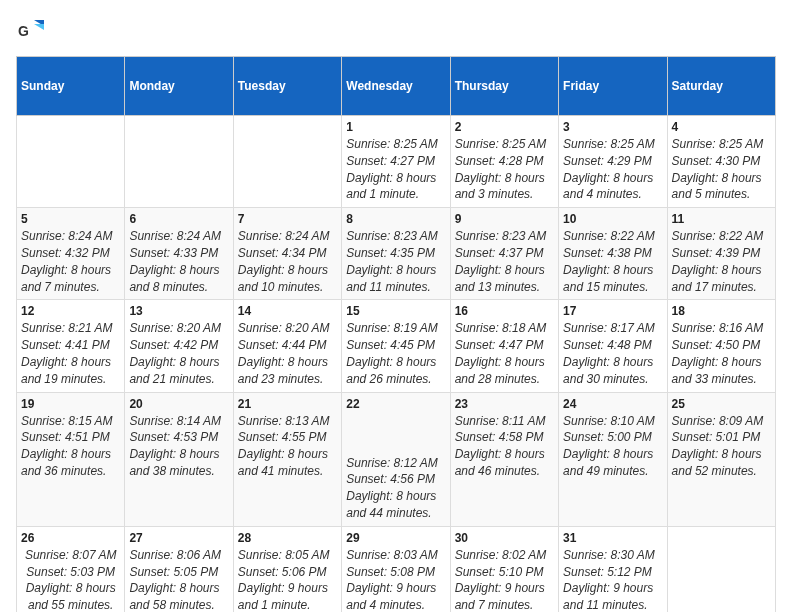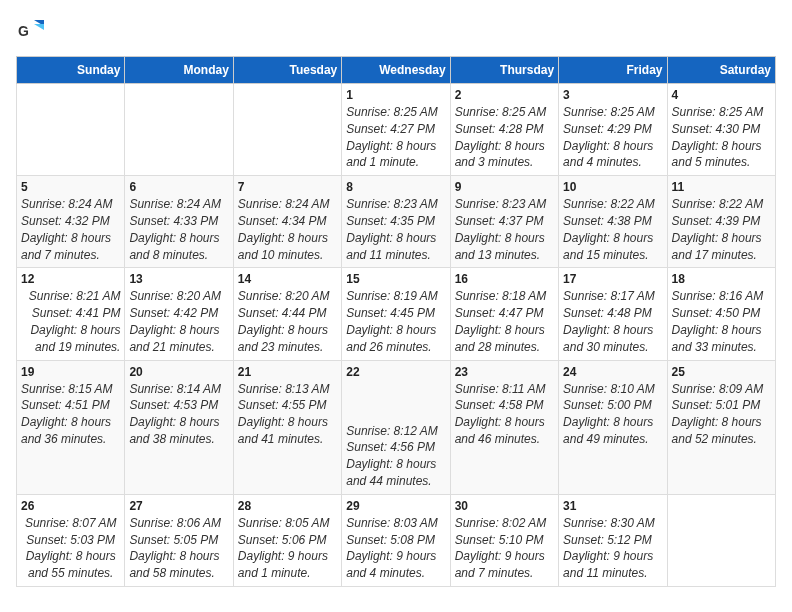--- a/index.html
+++ b/index.html
@@ -48,22 +48,22 @@
       color: #555;
     }
     .calendar {
       width: 100%;
       border-collapse: collapse;
       font-size: 10.5px;
     }
     .calendar thead th {
       background: #1565c0;
       color: #fff;
-      padding: 6px 4px;
-      text-align: right;
+      padding: 22px 4px;
+      text-align: left;
       font-size: 12px;
       border: 1px solid #ccc;
     }
     .calendar tbody td {
       vertical-align: top;
       border: 1px solid #ddd;
       padding: 4px;
       width: 108px;
       min-height: 80px;
       background: #fff;
@@ -201,21 +201,21 @@
           <div class="day-number">11</div>
           <div class="day-info" style="white-space: pre-line;">Sunrise: 8:22 AM
 Sunset: 4:39 PM
 Daylight: 8 hours
 and 17 minutes.</div>
         </td>
       </tr>
       <tr>
         <td>
           <div class="day-number">12</div>
-          <div class="day-info" style="white-space: pre-line; text-align: right;">Sunrise: 8:21 AM
+          <div class="day-info" style="white-space: pre-line;">Sunrise: 8:21 AM
 Sunset: 4:41 PM
 Daylight: 8 hours
 and 19 minutes.</div>
         </td>
         <td>
           <div class="day-number">13</div>
           <div class="day-info" style="white-space: pre-line;">Sunrise: 8:20 AM
 Sunset: 4:42 PM
 Daylight: 8 hours
 and 21 minutes.</div>

